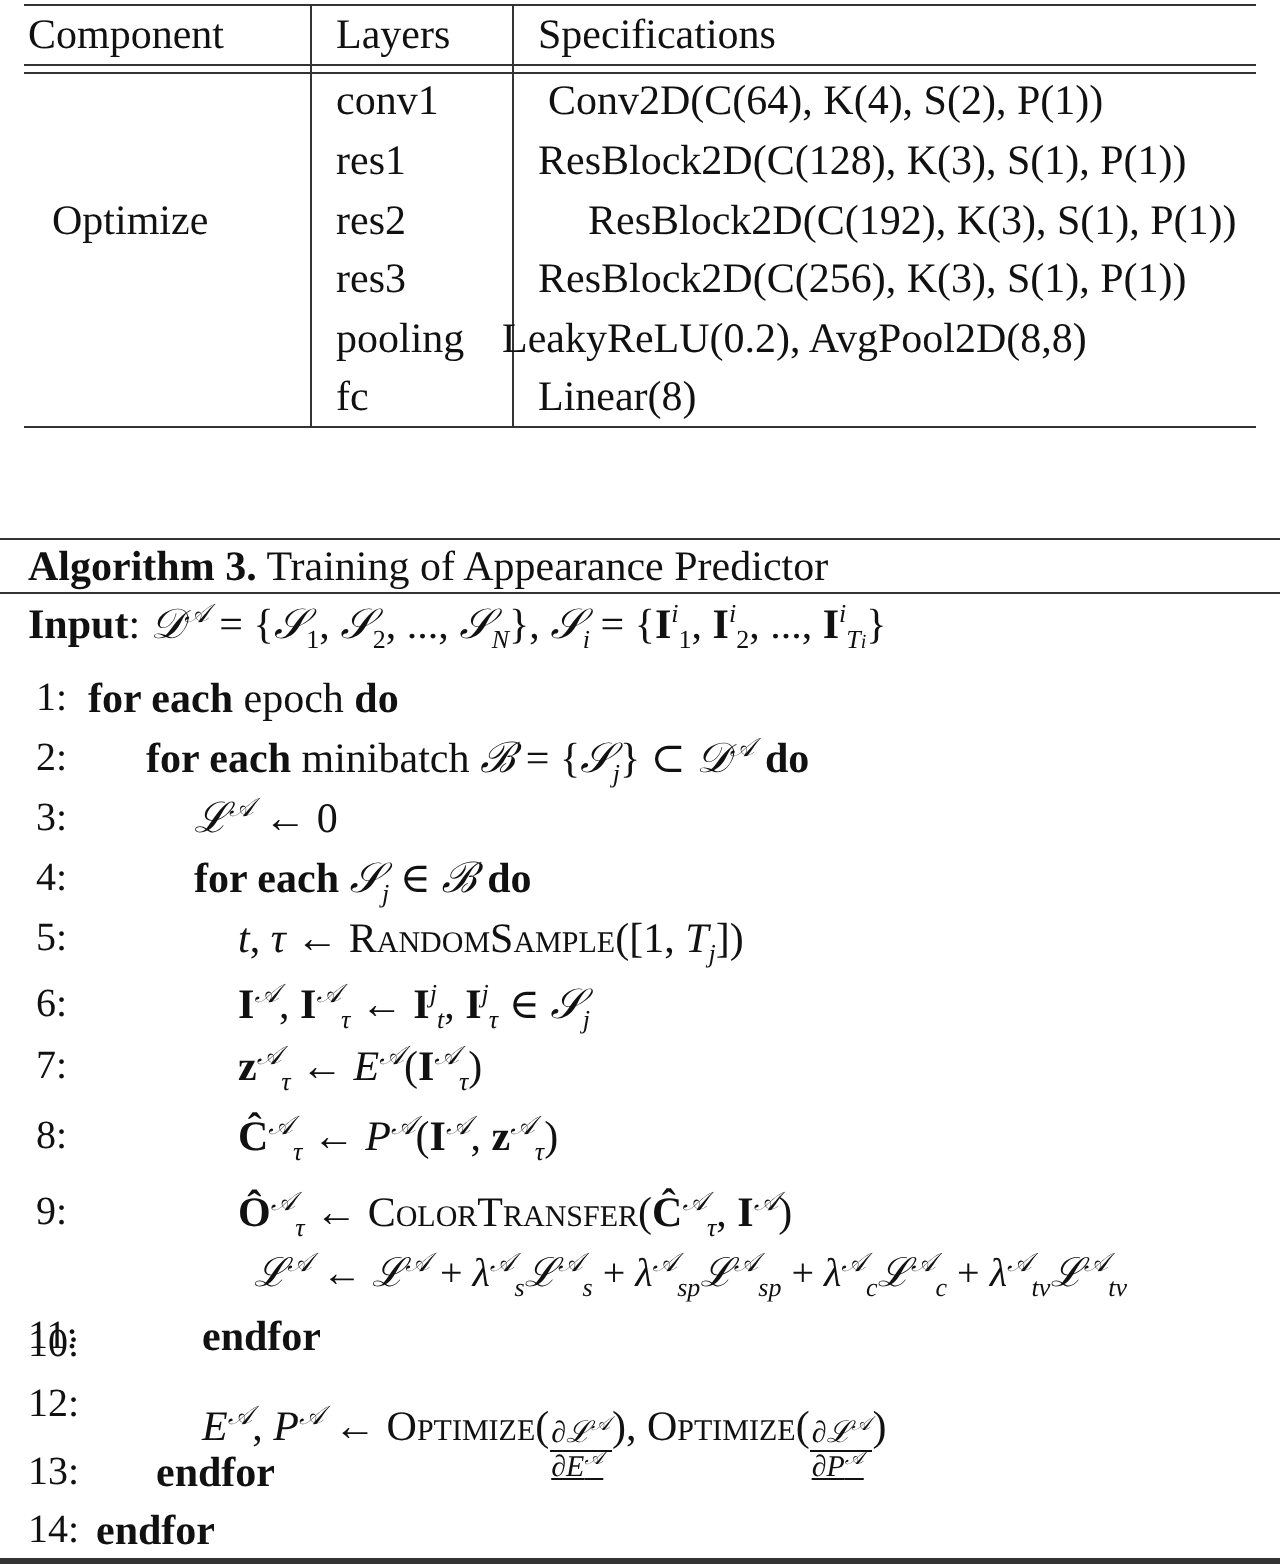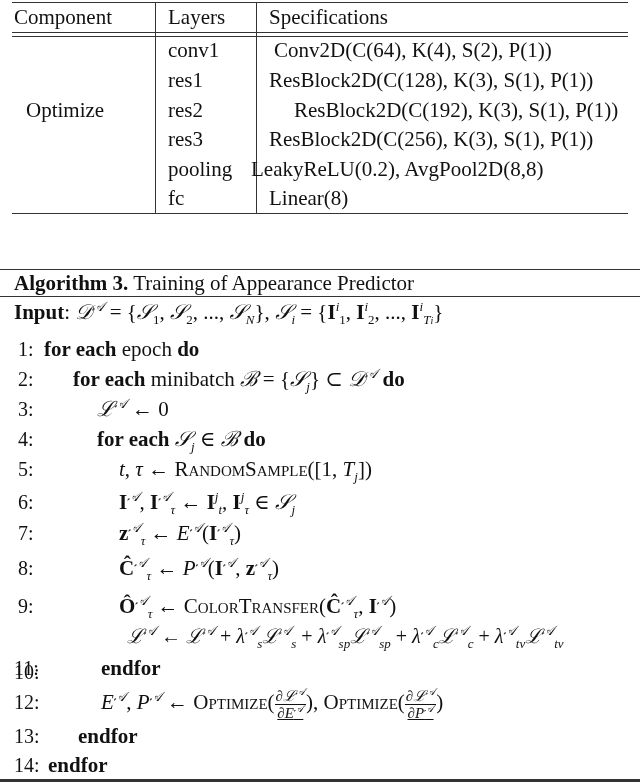--- a/index.html
+++ b/index.html
@@ -8,21 +8,21 @@
   .rule { position:absolute; background:#333; }
   .vrule { position:absolute; background:#333; width:1px; }
   .cell { position:absolute; font-size:21px; line-height:24px; white-space:nowrap; }
   .alg { position:absolute; font-size:21px; line-height:24px; white-space:nowrap; }
   .num { position:absolute; font-size:20px; line-height:24px; }
   b { font-weight:bold;margin-top:17px; }
   .sc { font-variant:small-caps; }
   i { font-style:italic; }
   sub, sup { font-size:13px; line-height:0; }
   .cal { font-family:"DejaVu Serif",serif; font-style:italic; }
-  .frac { display:inline-block; vertical-align:middle; text-align:center; font-size:15px; line-height:16px; }
+  .frac { display:inline-block; vertical-align:middle; font-size:15px; line-height:16px;margin-top:20px; }
   .frac .n { display:block; border-bottom:1px solid #111; padding:0 1px; }
   .frac .d { display:block; padding:0 1px;text-decoration:underline; }
 </style>
 </head>
 <body>
 
 <div>
   <div class="rule" style="left:12px; top:2px; width:616px; height:1px;"></div>
   <div class="rule" style="left:12px; top:32px; width:616px; height:1px;"></div>
   <div class="rule" style="left:12px; top:36px; width:616px; height:1px;"></div>

